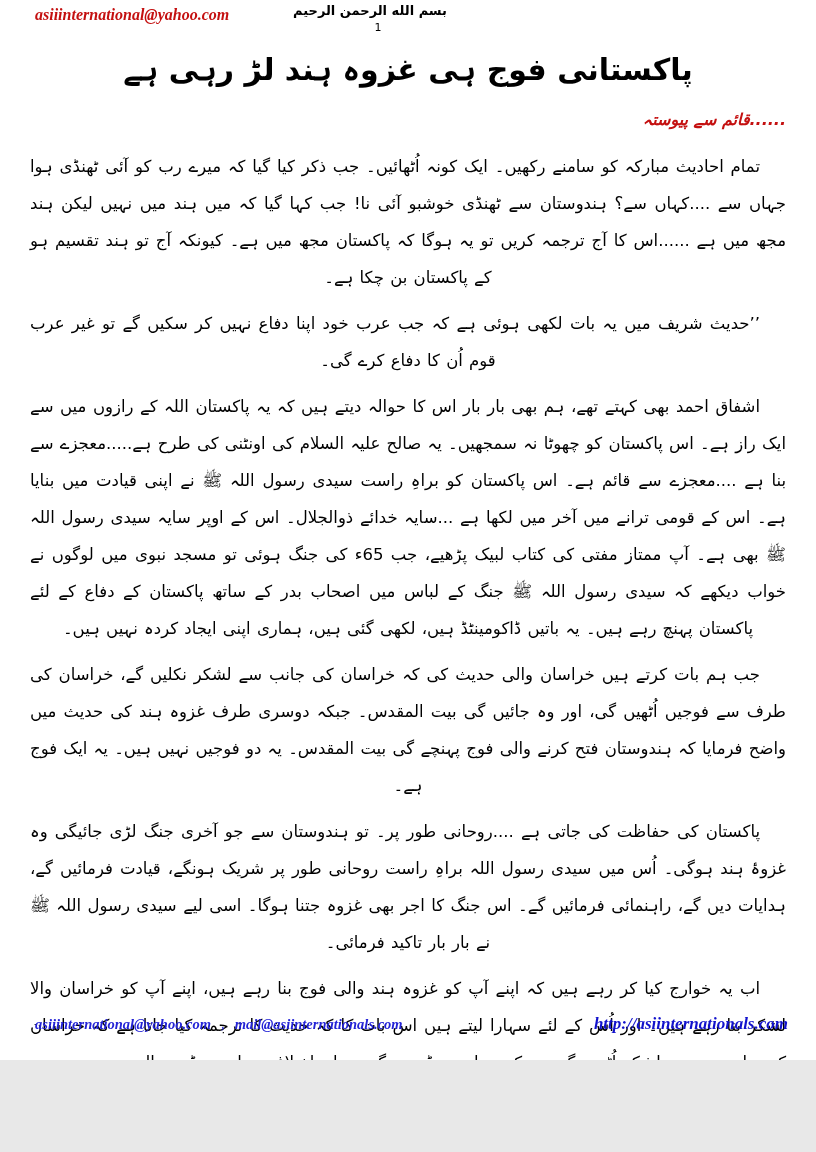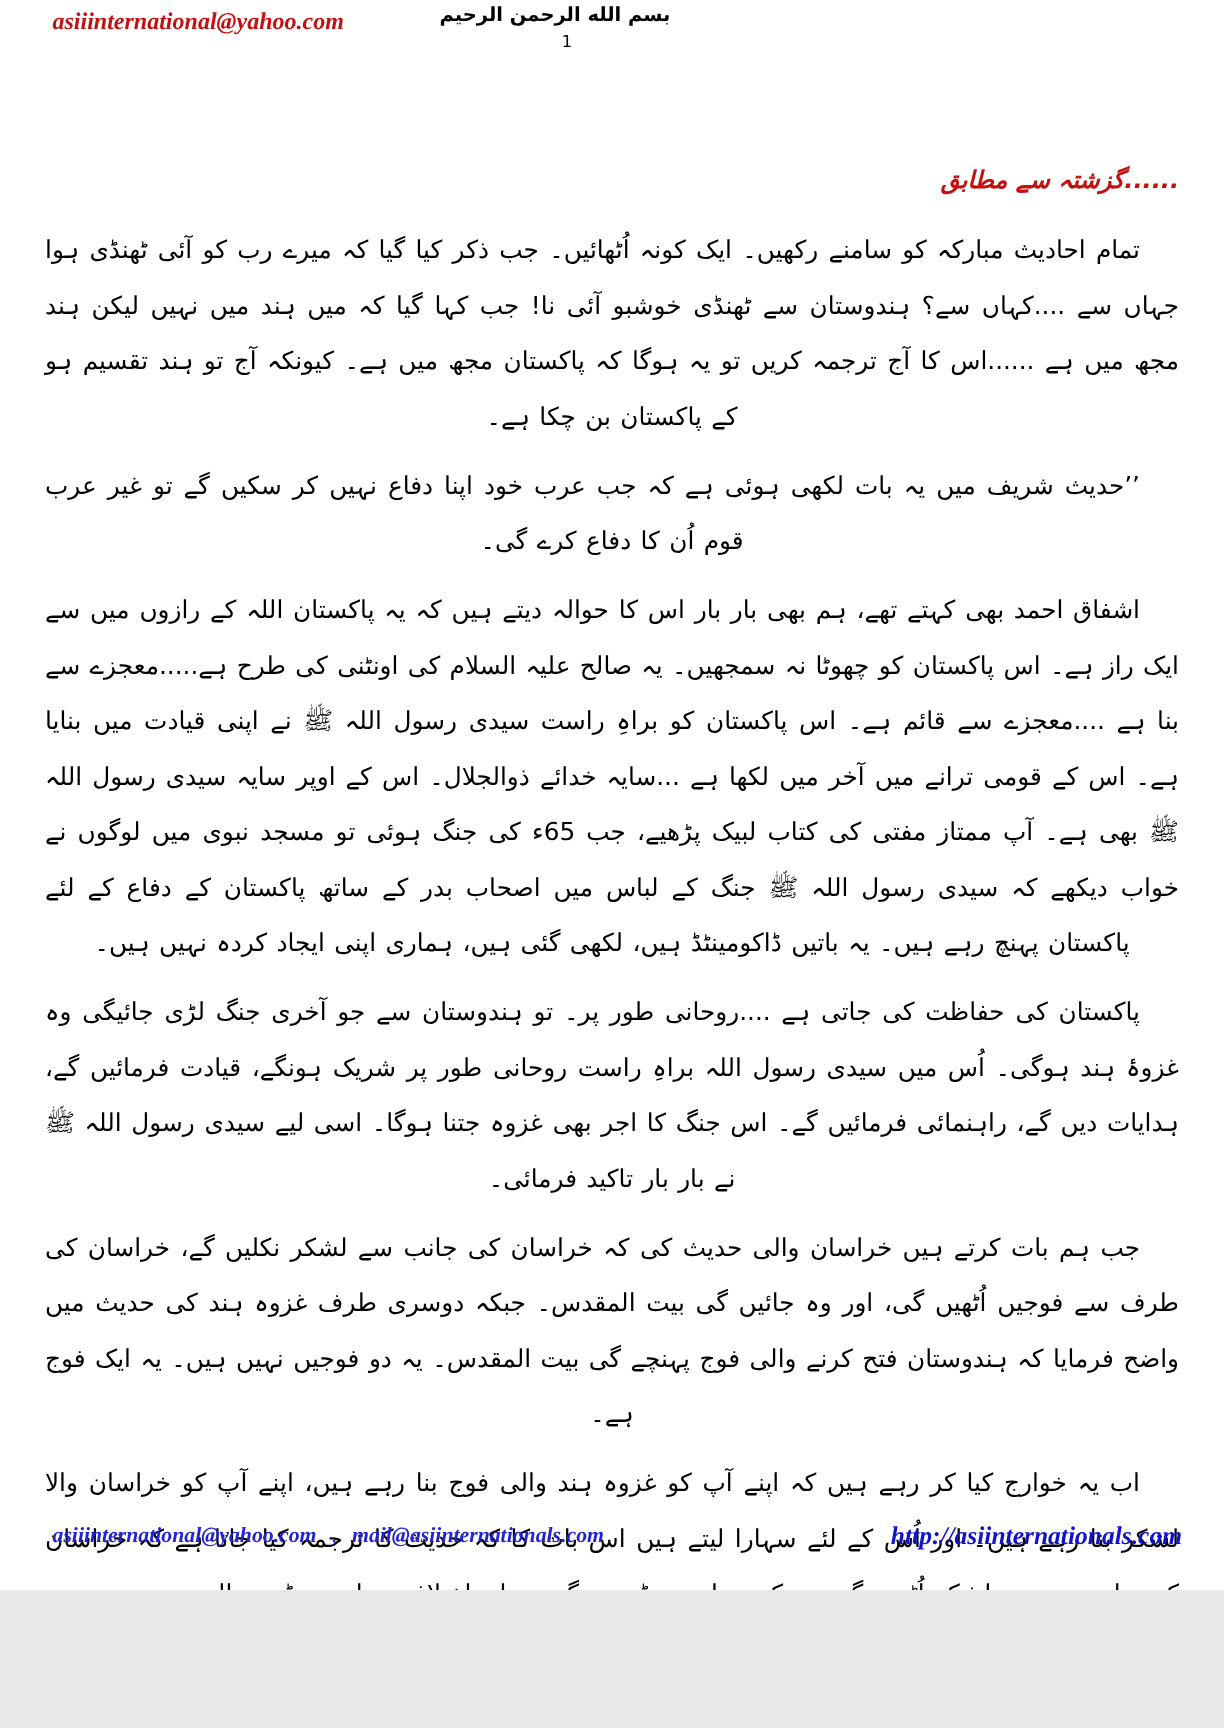--- a/index.html
+++ b/index.html
@@ -83,29 +83,30 @@
 </style>
 </head>
 <body>
 
 <div class="page">
 
   <div class="header">
     <span class="email-top">asiiinternational@yahoo.com</span>
     <div class="bismillah">بسم الله الرحمن الرحيم</div>
     <div class="page-number">1</div>
-    <div class="continued">......گزشتہ سے مطابق</div>
+    <div class="doc-title">پاکستانی فوج ہی غزوہ ہند لڑ رہی ہے</div>
+    <div class="continued">......قائم سے پیوستہ</div>
   </div>
 
   <div class="body-text">
       <p class="para"><span>تمام احادیث مبارکہ کو سامنے رکھیں۔ ایک کونہ اُٹھائیں۔ جب ذکر کیا گیا کہ میرے رب کو آئی ٹھنڈی ہوا جہاں سے ....کہاں سے؟ ہندوستان سے ٹھنڈی خوشبو آئی نا! جب کہا گیا کہ میں ہند میں نہیں لیکن ہند مجھ میں ہے ......اس کا آج ترجمہ کریں تو یہ ہوگا کہ پاکستان مجھ میں ہے۔ کیونکہ آج تو ہند تقسیم ہو کے پاکستان بن چکا ہے۔</span></p>
       <p class="para"><span>’’حدیث شریف میں یہ بات لکھی ہوئی ہے کہ جب عرب خود اپنا دفاع نہیں کر سکیں گے تو غیر عرب قوم اُن کا دفاع کرے گی۔</span></p>
       <p class="para"><span>اشفاق احمد بھی کہتے تھے، ہم بھی بار بار اس کا حوالہ دیتے ہیں کہ یہ پاکستان اللہ کے رازوں میں سے ایک راز ہے۔ اس پاکستان کو چھوٹا نہ سمجھیں۔ یہ صالح علیہ السلام کی اونٹنی کی طرح ہے.....معجزے سے بنا ہے ....معجزے سے قائم ہے۔ اس پاکستان کو براہِ راست سیدی رسول اللہ ﷺ نے اپنی قیادت میں بنایا ہے۔ اس کے قومی ترانے میں آخر میں لکھا ہے ...سایہ خدائے ذوالجلال۔ اس کے اوپر سایہ سیدی رسول اللہ ﷺ بھی ہے۔ آپ ممتاز مفتی کی کتاب لبیک پڑھیے، جب 65ء کی جنگ ہوئی تو مسجد نبوی میں لوگوں نے خواب دیکھے کہ سیدی رسول اللہ ﷺ جنگ کے لباس میں اصحاب بدر کے ساتھ پاکستان کے دفاع کے لئے پاکستان پہنچ رہے ہیں۔ یہ باتیں ڈاکومینٹڈ ہیں، لکھی گئی ہیں، ہماری اپنی ایجاد کردہ نہیں ہیں۔</span></p>
+      <p class="para"><span>جب ہم بات کرتے ہیں خراسان والی حدیث کی کہ خراسان کی جانب سے لشکر نکلیں گے، خراسان کی طرف سے فوجیں اُٹھیں گی، اور وہ جائیں گی بیت المقدس۔ جبکہ دوسری طرف غزوہ ہند کی حدیث میں واضح فرمایا کہ ہندوستان فتح کرنے والی فوج پہنچے گی بیت المقدس۔ یہ دو فوجیں نہیں ہیں۔ یہ ایک فوج ہے۔</span></p>
       <p class="para"><span>پاکستان کی حفاظت کی جاتی ہے ....روحانی طور پر۔ تو ہندوستان سے جو آخری جنگ لڑی جائیگی وہ غزوۂ ہند ہوگی۔ اُس میں سیدی رسول اللہ براہِ راست روحانی طور پر شریک ہونگے، قیادت فرمائیں گے، ہدایات دیں گے، راہنمائی فرمائیں گے۔ اس جنگ کا اجر بھی غزوہ جتنا ہوگا۔ اسی لیے سیدی رسول اللہ ﷺ نے بار بار تاکید فرمائی۔</span></p>
-      <p class="para"><span>جب ہم بات کرتے ہیں خراسان والی حدیث کی کہ خراسان کی جانب سے لشکر نکلیں گے، خراسان کی طرف سے فوجیں اُٹھیں گی، اور وہ جائیں گی بیت المقدس۔ جبکہ دوسری طرف غزوہ ہند کی حدیث میں واضح فرمایا کہ ہندوستان فتح کرنے والی فوج پہنچے گی بیت المقدس۔ یہ دو فوجیں نہیں ہیں۔ یہ ایک فوج ہے۔</span></p>
       <p class="para"><span>اب یہ خوارج کیا کر رہے ہیں کہ اپنے آپ کو غزوہ ہند والی فوج بنا رہے ہیں، اپنے آپ کو خراسان والا لشکر بنا رہے ہیں۔ اور اُس کے لئے سہارا لیتے ہیں اس بات کا کہ حدیث کا ترجمہ کیا جاتا ہے کہ خراسان کی جانب سے وہ لشکر اُٹھیں گے جن کے سیاہ جھنڈے ہونگے۔ یہاں اختلاف سیاہ جھنڈوں والے ترجمے پر ہے۔ لفظ استعمال ہوا ہے </span></p>
     </div>
 
   <div class="footer">
     <span class="footer-emails">
       <span>asiiinternational@yahoo.com</span><span class="sep">,</span><span>mail@asiinternationals.com</span>
     </span>
     <span class="footer-site">http://asiinternationals.com</span>
   </div>
 

